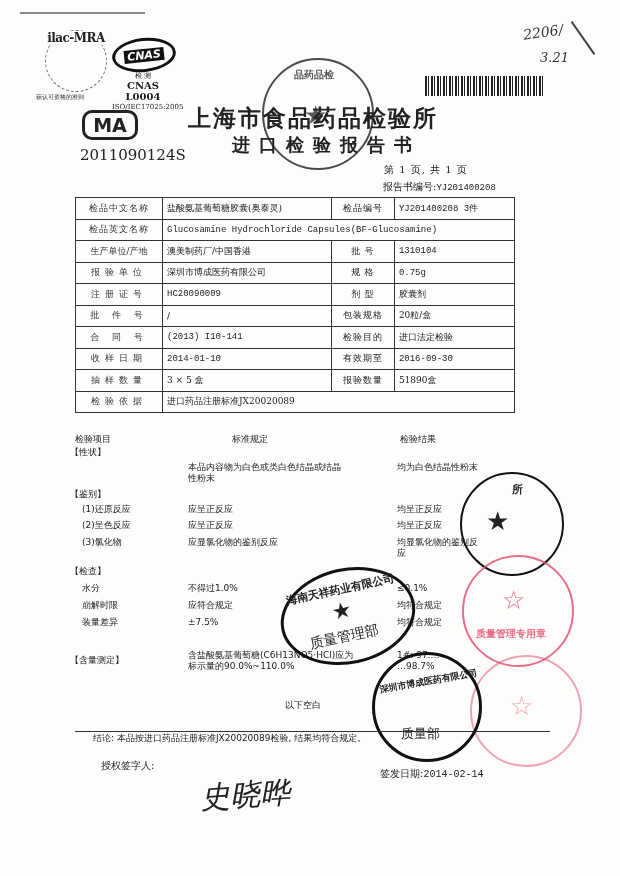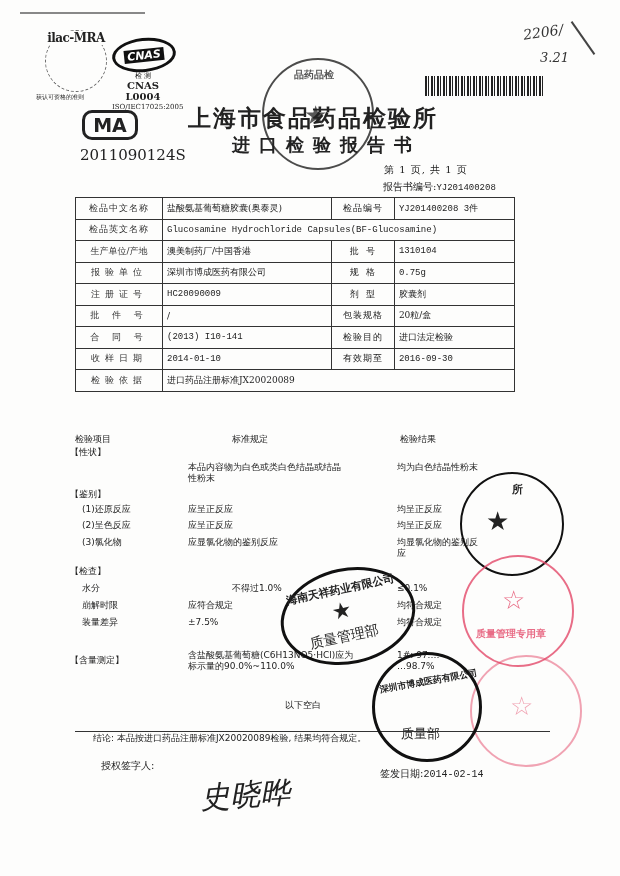--- a/index.html
+++ b/index.html
@@ -29,21 +29,21 @@
   .title1 { left:188px; top:103px; font-family:"DejaVu Sans", sans-serif; font-size:23px; font-weight:bold; letter-spacing:2px; }
   .title2 { left:232px; top:133px; font-family:"DejaVu Sans", sans-serif; font-size:18px; font-weight:bold; letter-spacing:9px; }
   .page { left:384px; top:163px; font-size:10px; letter-spacing:1px; }
   .reportno { left:383px; top:180px; font-size:10px; }
   .reportno .mono { font-size:9px; }
   
   table.info { position:absolute; left:75px; top:197px; width:440px; border-collapse:collapse; }
   table.info td { border:1.2px solid #333; height:20.5px; padding:0 4px; font-size:9px; white-space:nowrap; }
   td.lbl { width:78px; text-align:center; font-family:"DejaVu Sans", sans-serif; font-size:11px; color:#333; letter-spacing:1px; }
   td.lbl.w { letter-spacing:5px; }
-  td.rl { width:54px; text-align:center; font-family:Liberation Mono, monospace; font-size:11px; letter-spacing:1px; }
+  td.rl { width:54px; text-align:center; font-family:Liberation Serif, serif; font-size:11px; letter-spacing:1px; }
   td.val { font-size:9px; }
   td.val.m { font-family:"Liberation Mono", monospace; }
   .colh { top:433px; font-size:9px; font-family:"DejaVu Sans", sans-serif; }
   .sec { font-size:9px; font-family:"DejaVu Sans", sans-serif; }
   .t9 { font-size:9px; font-family:"DejaVu Sans", sans-serif; line-height:11px; }
   .rule { left:75px; top:731px; width:475px; height:1px; background:#333; }
   .sig { left:200px; top:775px; font-size:30px; font-style:italic; font-family:"DejaVu Serif", serif; transform:rotate(-4deg); }
   
   .stamp { border-radius:50%; position:absolute; }
   .s-black { border:3px solid #111; }
@@ -130,20 +130,26 @@
     <td class="rl">检验目的</td>
     <td class="val">进口法定检验</td>
   </tr>
   <tr>
     <td class="lbl w">收样日期</td>
     <td class="val m" colspan="2">2014-01-10</td>
     <td class="rl">有效期至</td>
     <td class="val m">2016-09-30</td>
   </tr>
   <tr>
+    <td class="lbl w">抽样数量</td>
+    <td class="val" colspan="2">3 × 5 盒</td>
+    <td class="rl">报验数量</td>
+    <td class="val">51890盒</td>
+  </tr>
+  <tr>
     <td class="lbl w">检验依据</td>
     <td class="val" colspan="4">进口药品注册标准JX20020089</td>
   </tr>
 </tbody>
   </table>
 
 <div class="abs colh" style="left:75px;">检验项目</div>
 <div class="abs colh" style="left:232px;">标准规定</div>
 <div class="abs colh" style="left:400px;">检验结果</div>
 
@@ -163,21 +169,21 @@
 <div class="abs t9" style="left:397px;top:520px;">均呈正反应</div>
 <div class="abs t9" style="left:82px;top:537px;">(3)氯化物</div>
 <div class="abs t9" style="left:188px;top:537px;">应显氯化物的鉴别反应</div>
 <div class="abs t9" style="left:397px;top:537px;">
   <div>均显氯化物的鉴别反</div>
   <div>应</div>
 </div>
 
 <div class="abs sec" style="left:70px;top:565px;">【检查】</div>
 <div class="abs t9" style="left:82px;top:583px;">水分</div>
-<div class="abs t9" style="left:188px;top:583px;margin-left:44px;">不得过1.0%</div>
+<div class="abs t9" style="left:188px;top:583px;">不得过1.0%</div>
 <div class="abs t9" style="left:397px;top:583px;">≤0.1%</div>
 <div class="abs t9" style="left:82px;top:600px;">崩解时限</div>
 <div class="abs t9" style="left:188px;top:600px;">应符合规定</div>
 <div class="abs t9" style="left:397px;top:600px;">均符合规定</div>
 <div class="abs t9" style="left:82px;top:617px;">装量差异</div>
 <div class="abs t9" style="left:188px;top:617px;">±7.5%</div>
 <div class="abs t9" style="left:397px;top:617px;">均符合规定</div>
 
 <div class="abs sec" style="left:70px;top:632px;margin-top:22px;">【含量测定】</div>
 <div class="abs t9" style="left:188px;top:650px;">

